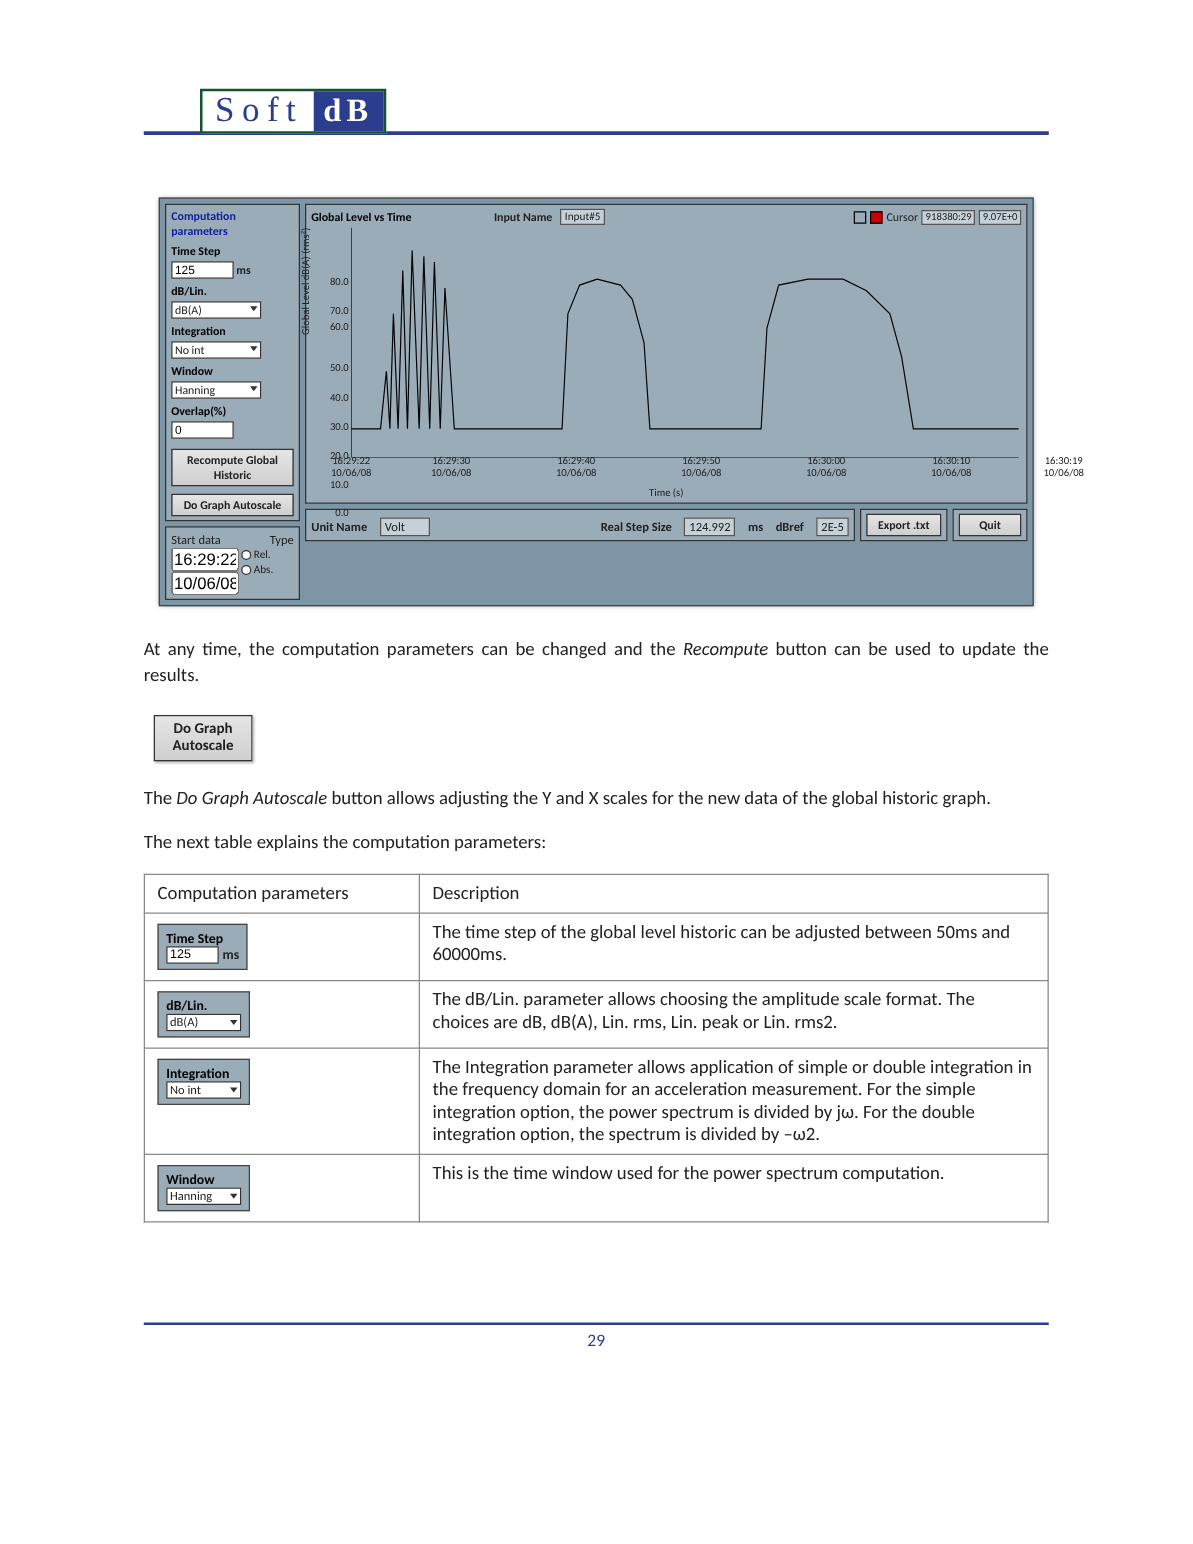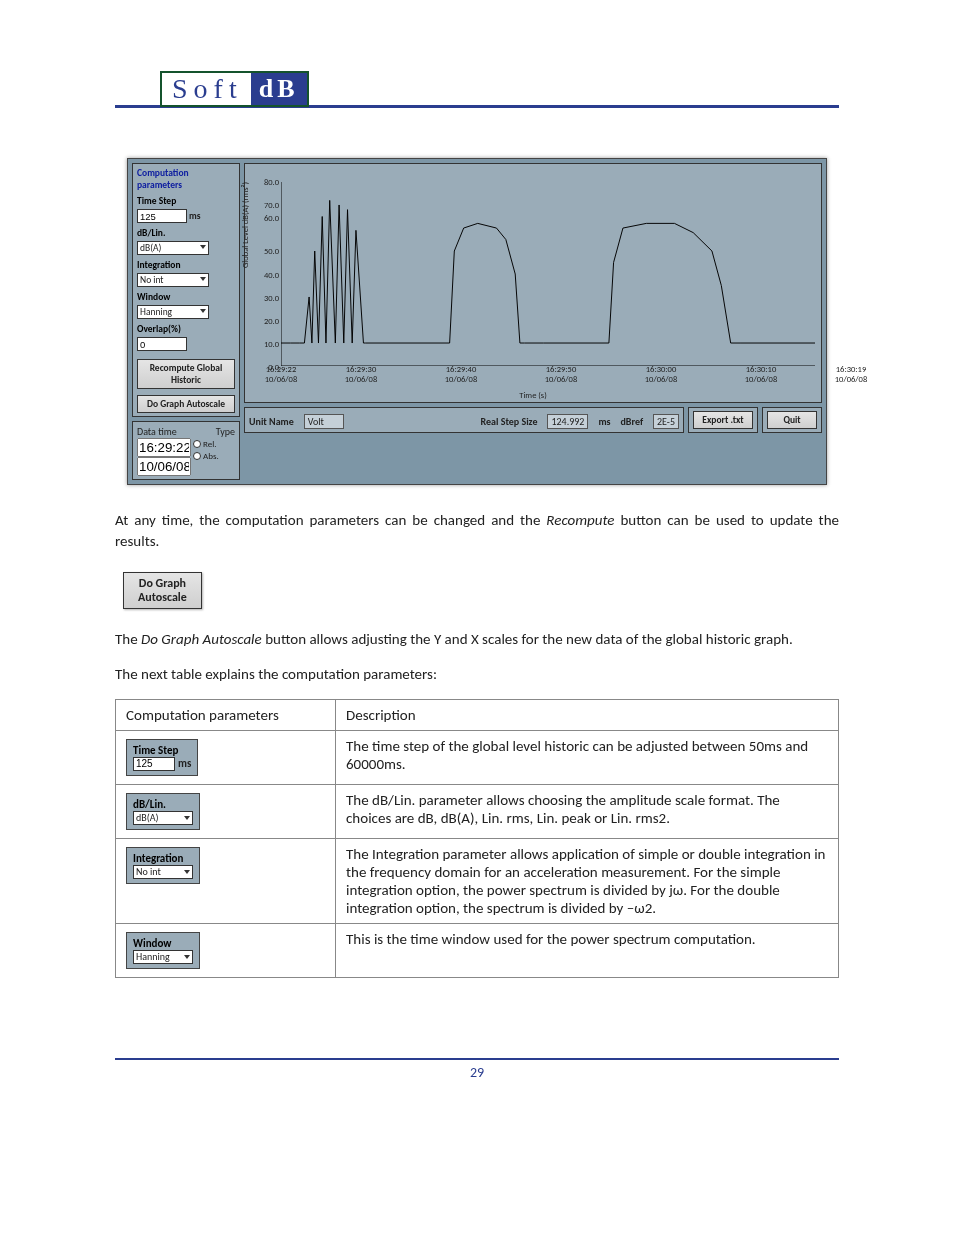--- a/index.html
+++ b/index.html
@@ -107,21 +107,21 @@
   .graph-title { font-weight:bold; color:#000;}
   .graph-header .ifield { background:#c5d0d8; border:1px solid #555; padding:0 3px; height:13px; font-size:9px; display:flex; align-items:center;}
   .graph-header .cursor-box { margin-left:auto; display:flex; align-items:center; gap:3px;}
   .cursor-box .sq { width:10px; height:10px; border:1px solid #000;}
   .cursor-box .sq.red { background:#c00;}
   .cursor-box .val { background:#c5d0d8; border:1px solid #555; padding:0 2px; font-size:8.5px;}
   .plot-area {
     position:absolute; left:36px; right:6px; top:18px; bottom:36px;
     background:#9aacb8;
   }
-  .plot-gridlabel-y { position:absolute; left:14px; font-size:8.5px; text-align:right; width:20px;}
+  .plot-gridlabel-y { position:absolute; left:14px; font-size:8.5px; text-align:right; width:20px;margin-top:44px;}
   .plot-gridlabel-x { position:absolute; bottom:18px; font-size:8.5px; text-align:center; transform:translateX(-50%);}
   .plot-gridlabel-x .d { display:block;}
   .ylabel { position:absolute; left:0; top:50%; transform: rotate(-90deg) translateX(20px); transform-origin:left; font-size:8.5px; white-space:nowrap;}
   .xlabel { position:absolute; bottom:2px; left:50%; transform:translateX(-50%); font-size:8.5px;text-align:center;}
   svg.trace { position:absolute; inset:0; width:100%; height:100%;}
   .start-time-panel { width:108px;}
   .radio { display:flex; align-items:center; gap:2px; font-size:9px;}
   .radio .circ { width:8px; height:8px; border:1px solid #333; border-radius:50%; background:#fff;}
   
   .doc-text { font-size: 15px; line-height: 1.4; margin: 14px 0; text-align: justify;}
@@ -201,21 +201,21 @@
           </div>
         <div class="lbl">Overlap(%)</div>
         <input type="text" style="width: 50px;" value="0">
         <div style="height:4px"></div>
         <div class="btn">Recompute Global Historic</div>
         <div style="height:2px"></div>
         <div class="btn">Do Graph Autoscale</div>
       </div>
       <div class="panel start-time-panel">
         <div style="display:flex; justify-content:space-between;">
-          <span class="section-title">Data time</span>
+          <span class="section-title">Start data</span>
           <span class="section-title">Type</span>
         </div>
         <div style="display:flex; gap:2px;">
           <div style="display:flex; flex-direction:column;">
             <input type="text" style="width: 54px;" value="16:29:22">
             <input type="text" style="width: 54px;" value="10/06/08">
           </div>
           <div style="display:flex; flex-direction:column; gap:1px;">
             <div class="radio">
                 <span class="circ"></span>
@@ -225,20 +225,32 @@
                 <span class="circ"></span>
                 <span>Abs.</span>
               </div>
           </div>
         </div>
       </div>
     </div>
 
     <div class="main">
       <div class="panel graph-panel">
+        <div class="graph-header">
+          <span class="graph-title">Global Level vs Time</span>
+          <span style="margin-left:60px;font-weight:bold;">Input Name</span>
+          <span class="ifield">Input#5</span>
+          <div class="cursor-box">
+            <span class="sq"></span>
+            <span class="sq red"></span>
+            <span>Cursor</span>
+            <span class="val">918380:29</span>
+            <span class="val">9.07E+0</span>
+          </div>
+        </div>
         <span class="ylabel">Global Level dB(A) (rms²)</span>
         <span class="xlabel">Time (s)</span>
         <div class="plot-area">
           <svg class="trace" viewBox="0 0 570 185" preserveAspectRatio="none">
             <polyline id="chart-polyline" fill="none" stroke="#000" stroke-width="1" points="0.0,161.9 10.0,161.9 20.0,161.9 25.0,161.9 30.0,115.6 33.0,161.9 36.0,69.4 40.0,161.9 44.0,34.7 48.0,161.9 52.0,18.5 58.0,161.9 62.0,23.1 67.0,161.9 71.0,27.8 76.0,161.9 80.0,48.6 88.0,161.9 90.0,161.9 180.0,161.9 185.0,69.4 195.0,46.3 210.0,41.6 230.0,46.3 240.0,57.8 250.0,92.5 255.0,161.9 260.0,161.9 280.0,161.9 350.0,161.9 355.0,80.9 365.0,46.3 390.0,41.6 420.0,41.6 440.0,50.9 460.0,69.4 470.0,104.1 480.0,161.9 490.0,161.9 570.0,161.9"></polyline>
             <line x1="0" y1="185" x2="570" y2="185" stroke="#000"></line>
             <line x1="0" y1="0" x2="0" y2="185" stroke="#000"></line>
           </svg>
         </div>
 

